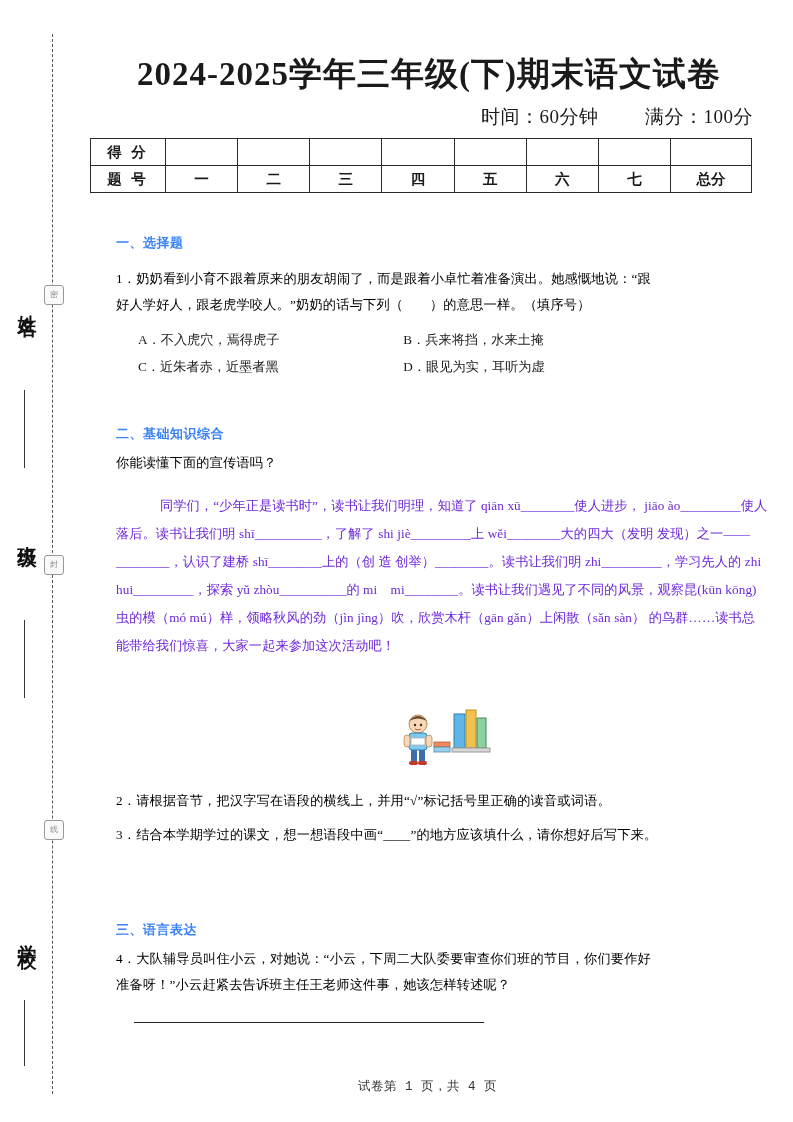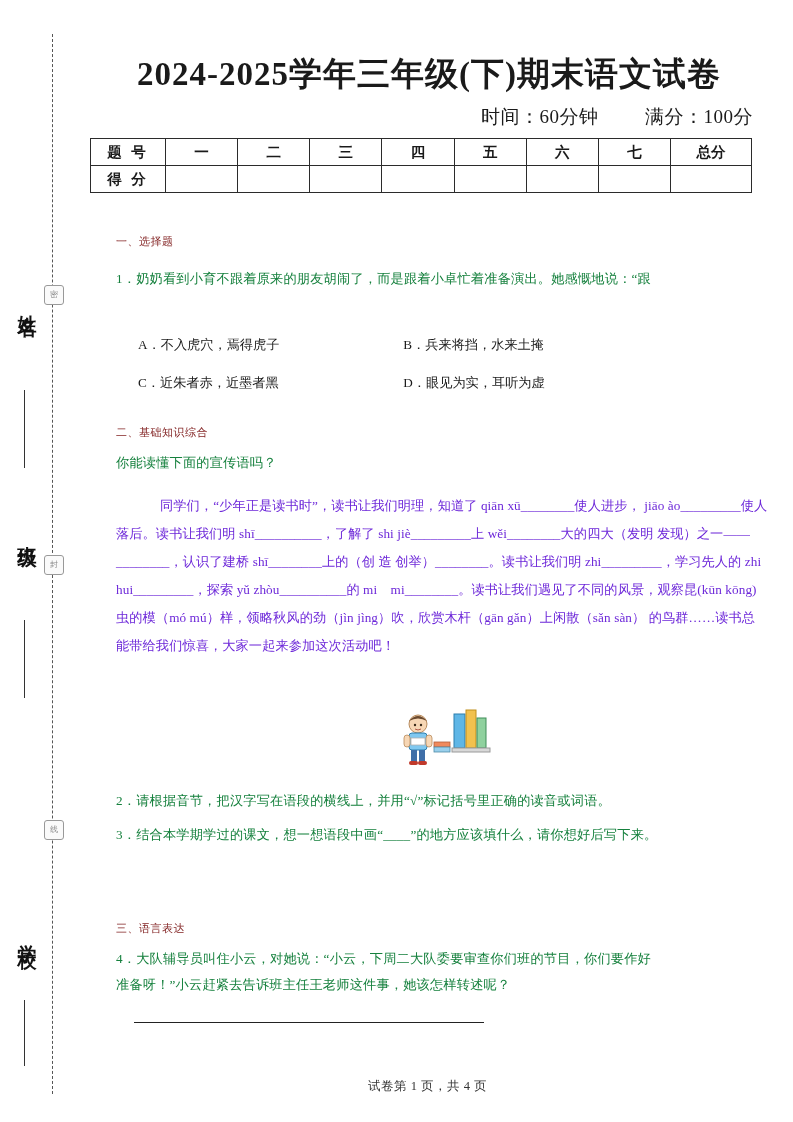--- a/index.html
+++ b/index.html
@@ -108,37 +108,37 @@
     vertical-align: middle;
     font-size: 14.5px;
     font-weight: bold;
   }
   .score-table td.lab { width: 72px; letter-spacing: 3px; }
   .score-table td.total { width: 78px; }
 
   
   .section-head {
     position: absolute;
-    font-size: 11px;
-    font-weight: normal;
-    color: #7f1d1d;
+    font-size: 13px;
+    font-weight: bold;
+    color: #3b82f6;
     letter-spacing: 0.5px;
   }
   .q {
     position: absolute;
     font-size: 13.2px;
     line-height: 26px;
     letter-spacing: 0.2px;
-    color: #15803d;
+    color: #000000;
   }
   .q .l2 { display: block; }
   .opts {
     position: absolute;
     font-size: 13.2px;
-    line-height: 38px;
+    line-height: 27px;
   }
   .opts .col {
     display: inline-block;
     width: 262px;
   }
   .para {
     position: absolute;
     font-size: 13.2px;
     line-height: 28px;
     letter-spacing: 0.1px;
@@ -163,20 +163,21 @@
 
   .footer {
     position: absolute;
     left: 0;
     top: 1078px;
     width: 731px;
     text-align: center;
     font-size: 12.5px;
     color: #333;
     letter-spacing: 0.5px;
+    font-family: Liberation Mono, monospace;
   }
 </style>
 </head>
 <body>
 
 <div class="left-margin">
   <div class="dashed-line"></div>
 
   <div class="vlabel" style="top:300px;">姓名：</div>
   <div class="vline" style="top:390px; height:78px;"></div>
@@ -198,48 +199,49 @@
 
   <div class="meta-row">
     <span>时间：60分钟</span>
     <span class="gap"></span>
     <span>满分：100分</span>
   </div>
 
   <table class="score-table">
     <tbody>
         <tr>
+      <td class="lab">得 分</td>
+      <td></td>
+      <td></td>
+      <td></td>
+      <td></td>
+      <td></td>
+      <td></td>
+      <td></td>
+      <td class="total"></td>
+    </tr>
+    <tr>
       <td class="lab">题 号</td>
       <td>一</td>
       <td>二</td>
       <td>三</td>
       <td>四</td>
       <td>五</td>
       <td>六</td>
       <td>七</td>
       <td class="total">总分</td>
     </tr>
-    <tr>
-      <td class="lab">得 分</td>
-      <td></td>
-      <td></td>
-      <td></td>
-      <td></td>
-      <td></td>
-      <td></td>
-      <td></td>
-      <td class="total"></td>
-    </tr>
   </tbody>
     </table>
 
   <div class="section-head" style="left:54px; top:234px;">一、选择题</div>
 
   <div class="q" style="left:54px; top:266px; width:650px;">
     <span class="l2">1．奶奶看到小育不跟着原来的朋友胡闹了，而是跟着小卓忙着准备演出。她感慨地说：“跟</span>
+    <span class="l2">好人学好人，跟老虎学咬人。”奶奶的话与下列（　　）的意思一样。（填序号）</span>
   </div>
 
   <div class="opts" style="left:76px; top:326px; width:630px;">
     <span class="col">A．不入虎穴，焉得虎子</span>
     <span class="col">B．兵来将挡，水来土掩</span>
     <span class="col">C．近朱者赤，近墨者黑</span>
     <span class="col">D．眼见为实，耳听为虚</span>
   </div>
 
   <div class="section-head" style="left:54px; top:425px;">二、基础知识综合</div>

